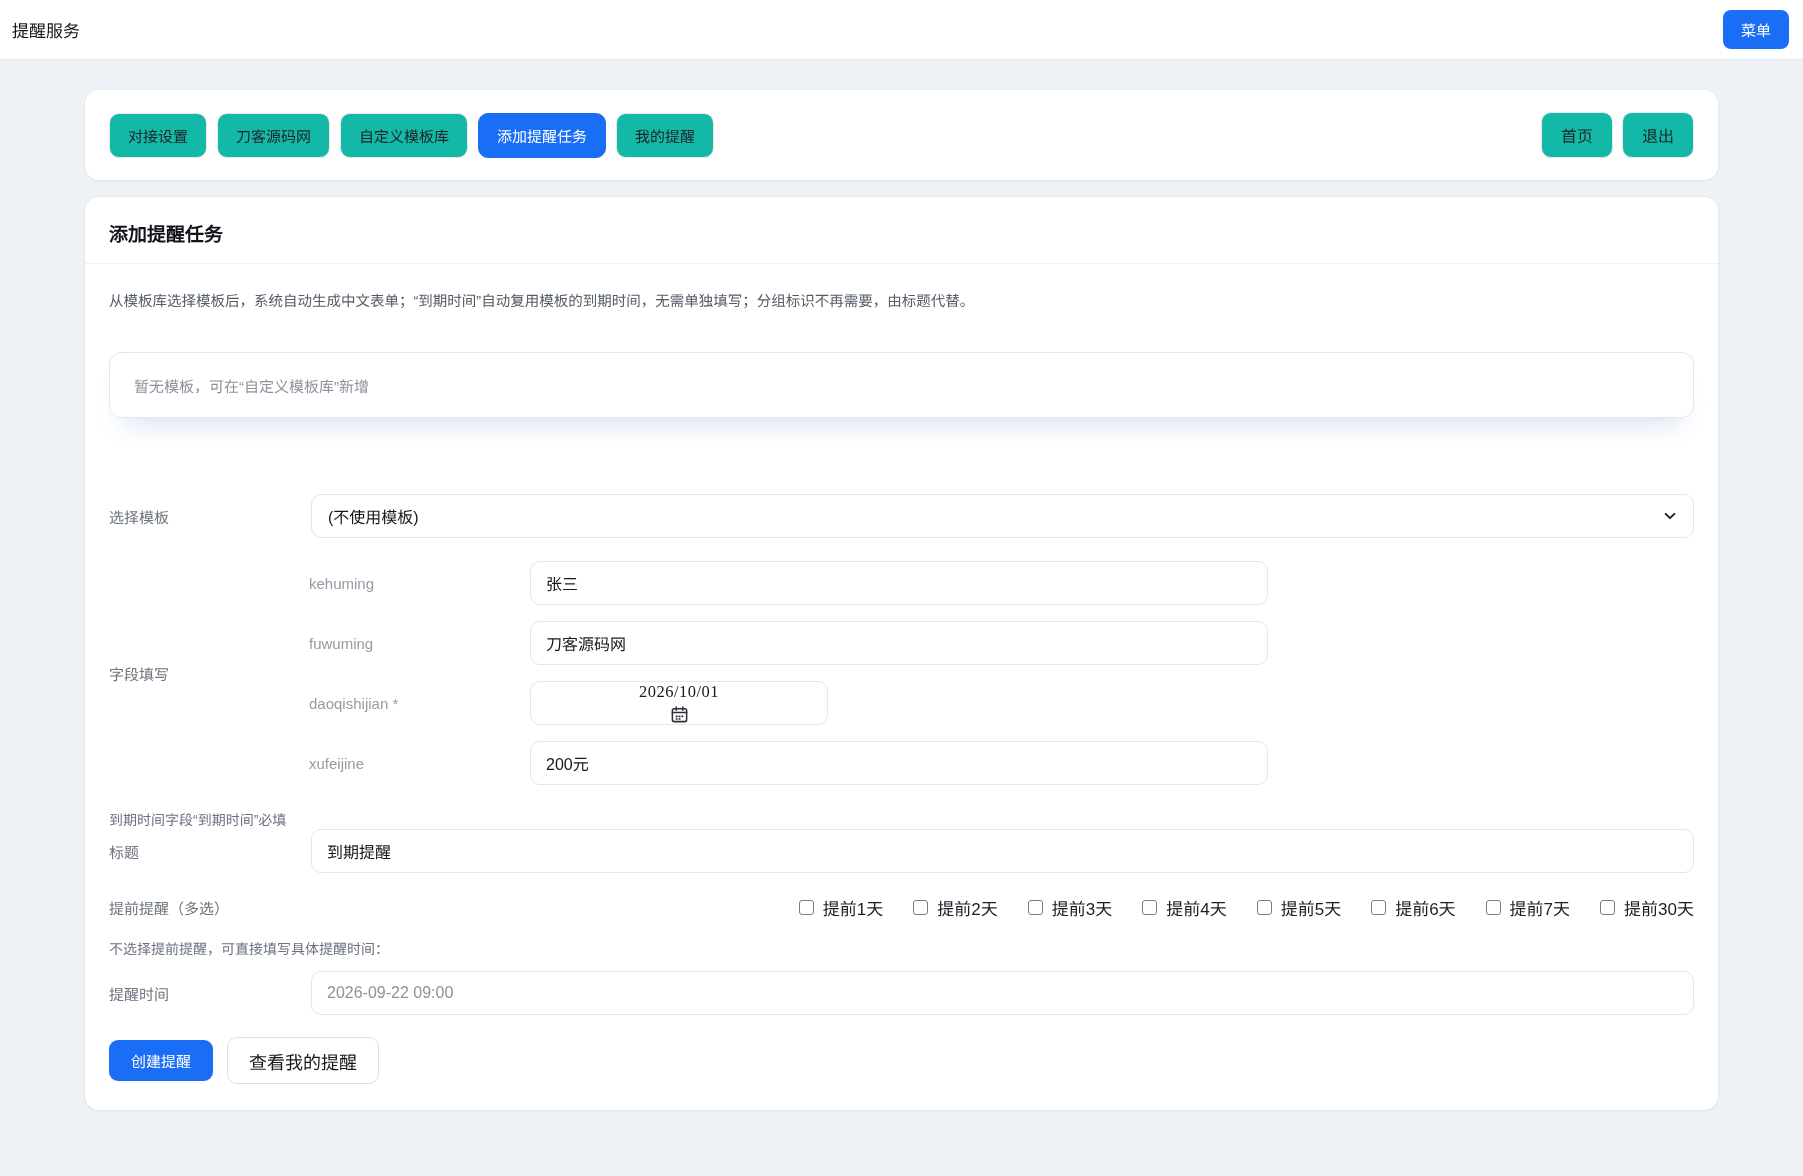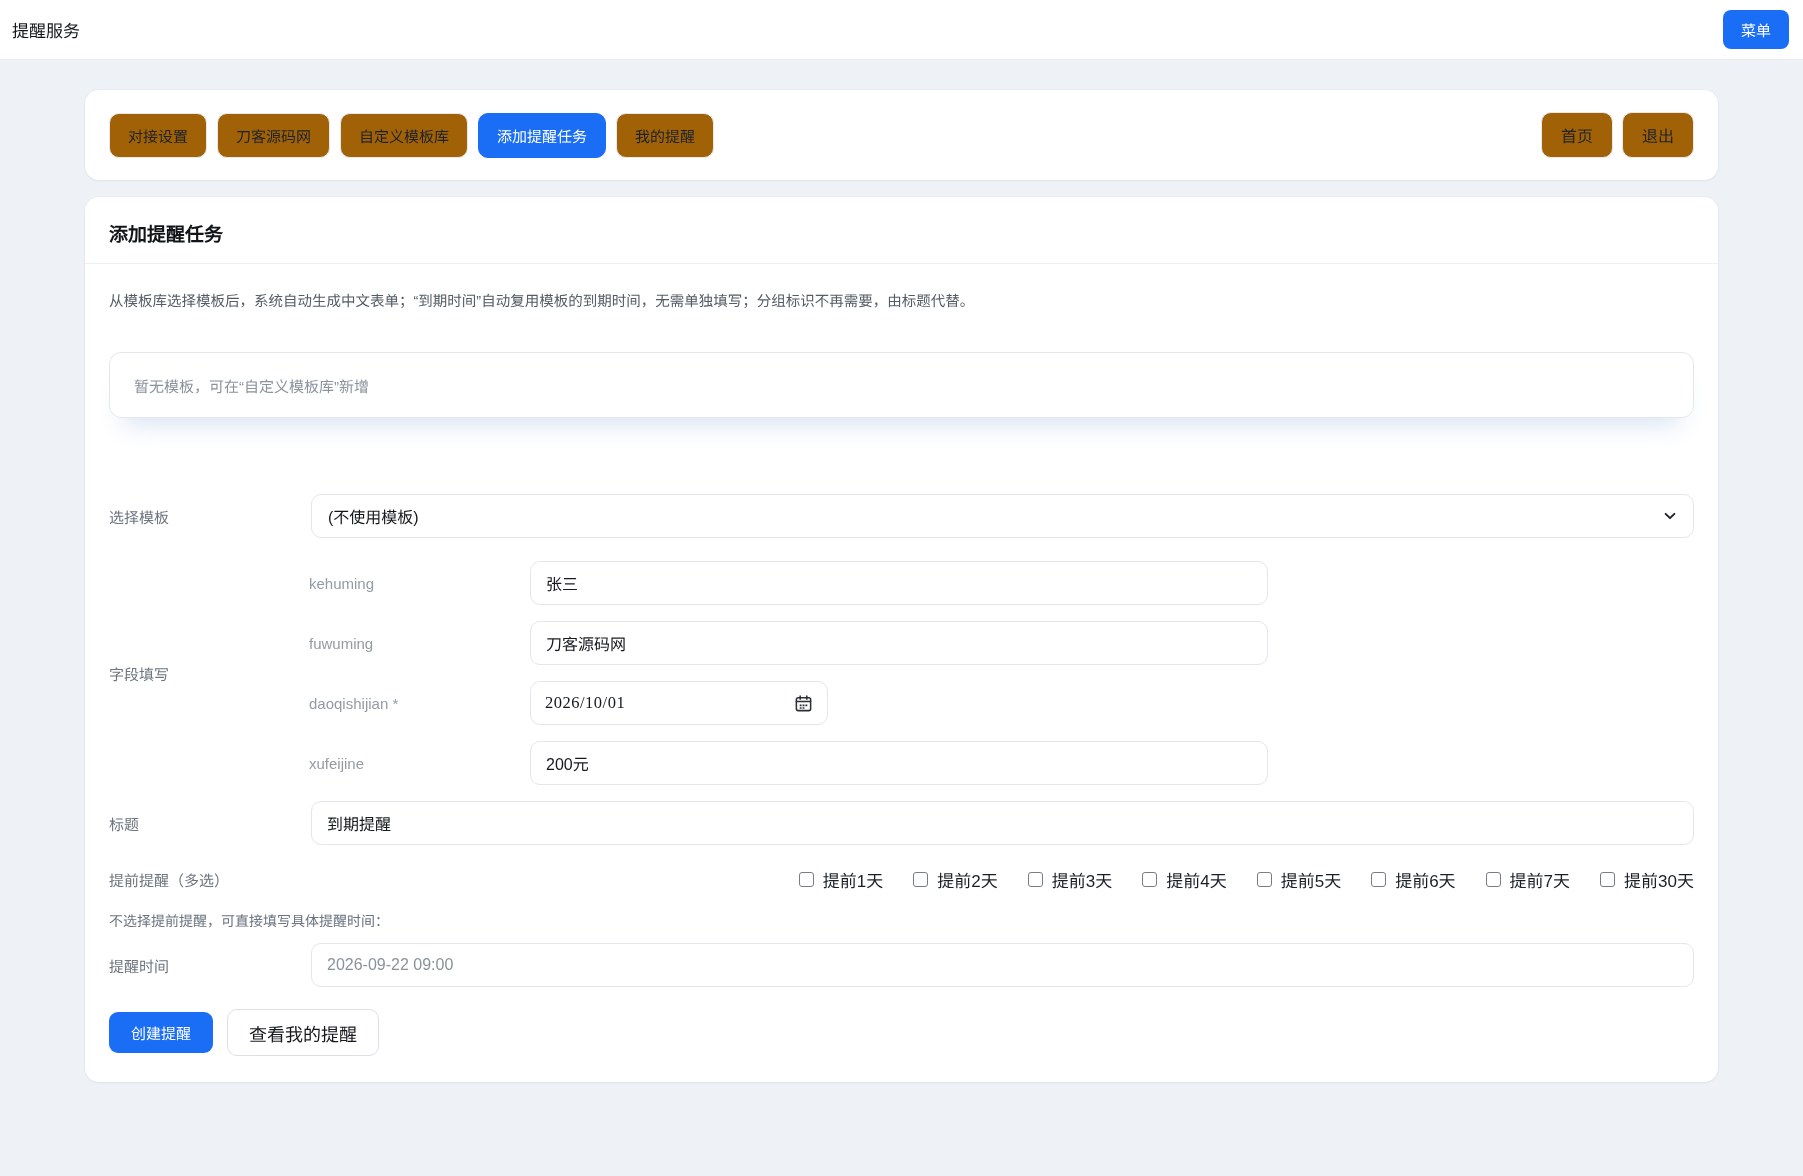--- a/index.html
+++ b/index.html
@@ -28,21 +28,21 @@
     background:#fff; border-radius:14px;
     box-shadow:0 1px 3px rgba(16,24,40,.05), 0 0 0 1px rgba(16,24,40,.02);
   }
   
   .navcard{
     height:90px; display:flex; align-items:center; justify-content:space-between;
     padding:0 24px;
   }
   .tabs{ display:flex; gap:10px; }
   .pill{
-    background:#a16207; border:1px solid #e6e8ec; border-radius:10px;
+    background:#14b8a6; border:1px solid #e6e8ec; border-radius:10px;
     padding:11px 18px; font-size:15px; color:#1f2329; cursor:pointer;
     font-family:inherit; white-space:nowrap;
   }
   .pill.active{ background:var(--accent,#1a6df5); border-color:var(--accent,#1a6df5); color:#fff; }
   .nav-right{ display:flex; gap:9px; }
   .nav-right .pill{ font-size:16px; padding:10px 19px; }
   
   .panel{ margin-top:17px; padding-bottom:26px; }
   .panel-header{ padding:22px 24px 17px; border-bottom:1px solid #eef0f3; }
   .panel-title{ font-size:19px; font-weight:bold; color:#111418; }
@@ -74,27 +74,27 @@
     width:200px; flex:0 0 200px; display:flex; align-items:center;
     font-size:15px; color:#6e757f;
   }
   .fields{ flex:1; display:flex; flex-direction:column; gap:16px; }
   .field-row{ display:flex; align-items:center; height:44px; }
   .field-label{ width:221px; flex:0 0 221px; font-size:15px; color:#959ba4; }
   .field-row input.text-input{ width:738px; flex:0 0 738px; }
   .date-input{
     width:298px; height:44px; border:1px solid #e3e6ea; border-radius:10px;
     display:flex; align-items:center; justify-content:space-between;
-    padding:0 14px; cursor:text; background:#fff;
+    padding:0 14px; cursor:text; background:#fff;flex-direction:column;
   }
   .date-text{ font-family:"Liberation Serif","DejaVu Serif",serif; font-size:16.5px; color:#15181d; letter-spacing:.5px; }
   .cal-icon{ width:19px; height:19px; }
   
   .note{ margin:24px 24px 0; font-size:14px; color:#6b7280; }
-  .title-row{ margin-top:16px; }
+  .title-row{ }
   
   .checkbox-row{ margin-top:22px; }
   .checkboxes{ display:flex; align-items:center; gap:30px; flex:1;justify-content:flex-end; }
   .cb-item{ display:flex; align-items:center; gap:9px; cursor:pointer; }
   .cb-item input{
     appearance:none; -webkit-appearance:none; width:15px; height:15px;
     border:1.4px solid #767e88; border-radius:3px; background:#fff; cursor:pointer; margin:0;
   }
   .cb-item span{ font-size:17px; color:#1a1f26; }
   .note2{ margin:18px 24px 0; font-size:14px; color:#6b7280; }
@@ -174,20 +174,21 @@
             </svg>
           </div>
         </div>
         <div class="field-row">
           <div class="field-label">xufeijine</div>
           <input class="text-input" type="text" value="200元" style="">
         </div>
       </div>
     </div>
 
+    <p class="note">到期时间字段“到期时间”必填</p>
 
     <div class="row title-row">
       <div class="row-label">标题</div>
       <div class="control">
         <input class="text-input" type="text" value="到期提醒" style="">
       </div>
     </div>
 
     <div class="row checkbox-row">
       <div class="row-label">提前提醒（多选）</div>

